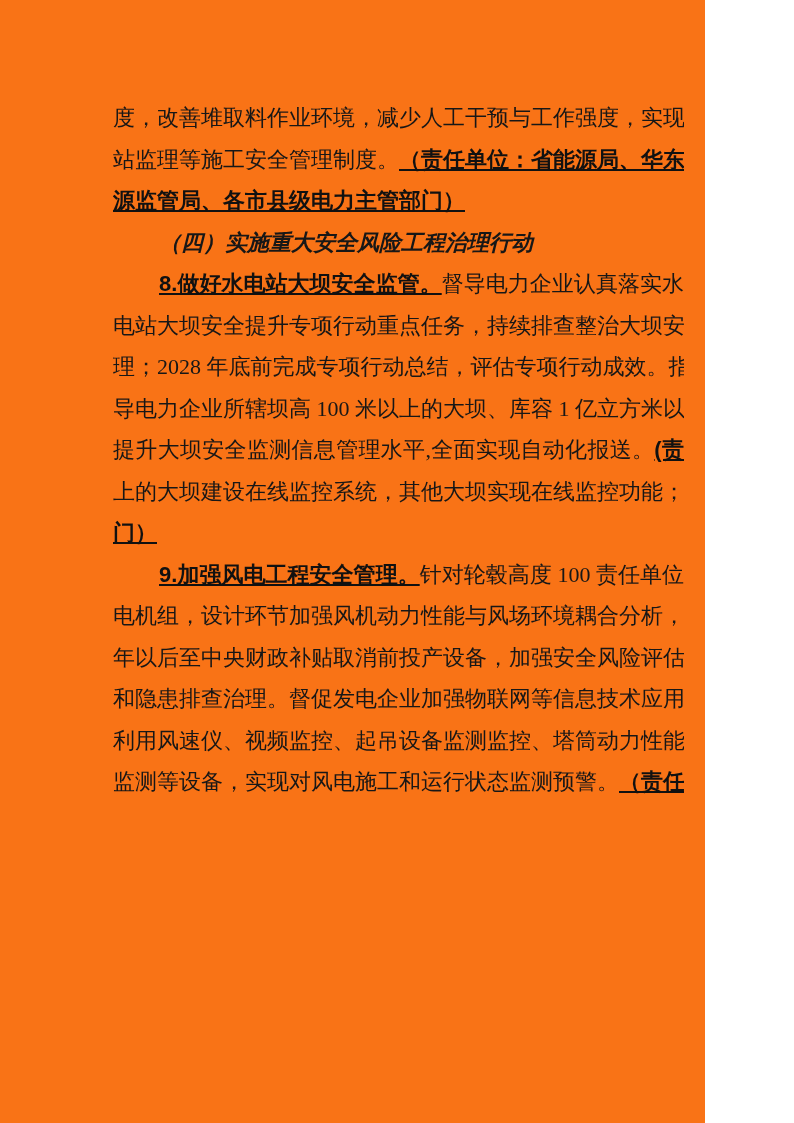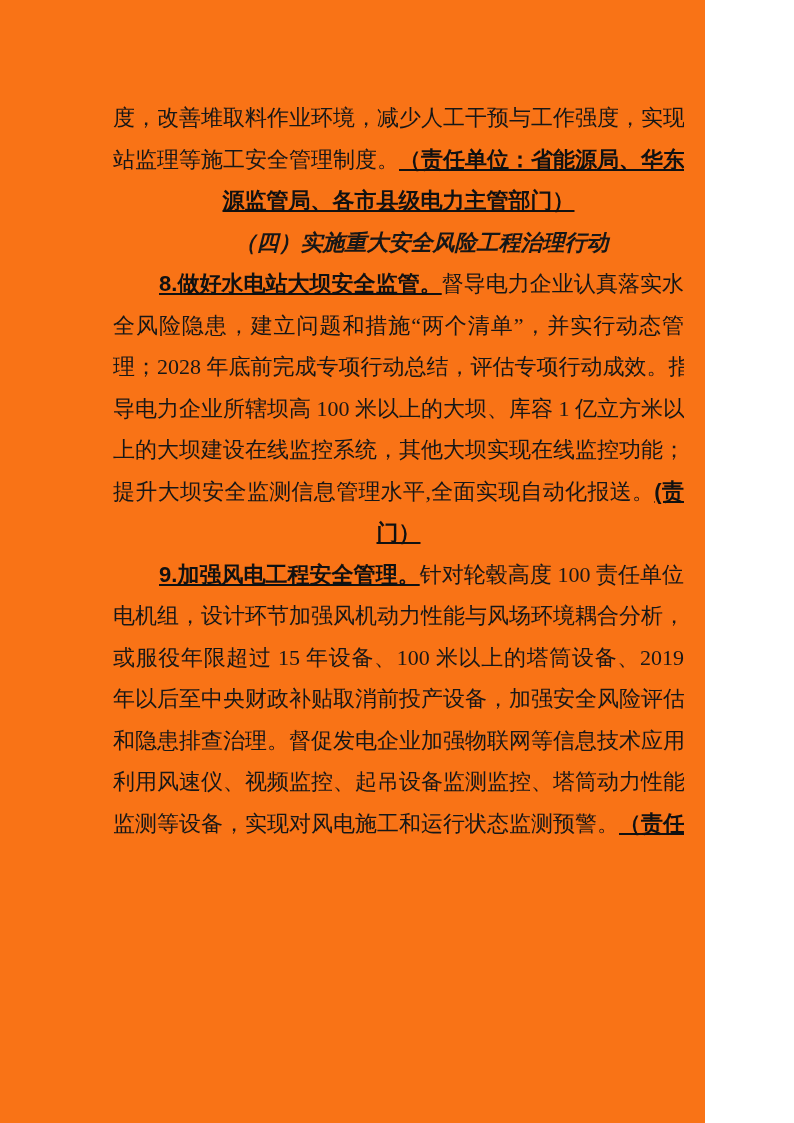--- a/index.html
+++ b/index.html
@@ -23,21 +23,21 @@
     top: 97px;
     width: 571px;
     font-size: 22px;
     line-height: 41.5px;
     overflow: hidden;
   }
   .para { margin: 0; padding: 0; }
   .line {
     width: 100%;
     white-space: nowrap;
-    text-align: center;
+    text-align: left;
   }
   
   .j {
     text-align: justify;
     text-align-last: justify;
   }
   
   .indent { text-indent: 46px; }
   
   .r-body {
@@ -69,32 +69,31 @@
       <div class="line j"><span class="r-body">站监理等施工安全管理制度。</span><span class="r-bold">（责任单位：省能源局、华东能</span></div>
       <div class="line"><span class="r-bold">源监管局、各市县级电力主管部门）</span></div>
     </div>
 
     <div class="para">
       <div class="line indent"><span class="r-kai">（四）实施重大安全风险工程治理行动</span></div>
     </div>
 
     <div class="para">
       <div class="line j indent"><span class="r-bold">8.做好水电站大坝安全监管。</span><span class="r-body">督导电力企业认真落实水</span></div>
-      <div class="line j"><span class="r-body">全风险隐患，建立问题和措施“两个清单”，并实行动态管</span></div>
+      <div class="line j"><span class="r-body">电站大坝安全提升专项行动重点任务，持续排查整治大坝安</span></div>
       <div class="line j"><span class="r-body">理；2028 年底前完成专项行动总结，评估专项行动成效。指</span></div>
       <div class="line j"><span class="r-body">导电力企业所辖坝高 100 米以上的大坝、库容 1 亿立方米以</span></div>
+      <div class="line j"><span class="r-body">提升大坝安全监测信息管理水平,全面实现自动化报送。</span><span class="r-bold">(责</span></div>
       <div class="line j"><span class="r-body">上的大坝建设在线监控系统，其他大坝实现在线监控功能；</span></div>
-      <div class="line j"><span class="r-body">提升大坝安全监测信息管理水平,全面实现自动化报送。</span><span class="r-bold">(责</span></div>
       <div class="line"><span class="r-bold">门）</span></div>
     </div>
 
     <div class="para">
       <div class="line j indent"><span class="r-bold">9.加强风电工程安全管理。</span><span class="r-body">针对轮毂高度 100 责任单位</span></div>
       <div class="line j"><span class="r-body">电机组，设计环节加强风机动力性能与风场环境耦合分析，</span></div>
-      <div class="line j"><span class="r-body">或服役年限超过 15 年设备、100 米以上的塔筒设备、2019</span></div>
       <div class="line j"><span class="r-body">年以后至中央财政补贴取消前投产设备，加强安全风险评估</span></div>
       <div class="line j"><span class="r-body">和隐患排查治理。督促发电企业加强物联网等信息技术应用，</span></div>
       <div class="line j"><span class="r-body">利用风速仪、视频监控、起吊设备监测监控、塔筒动力性能</span></div>
       <div class="line j"><span class="r-body">监测等设备，实现对风电施工和运行状态监测预警。</span><span class="r-bold">（责任</span></div>
     </div>
 
   </div>
 </div>
 
 </body></html>

